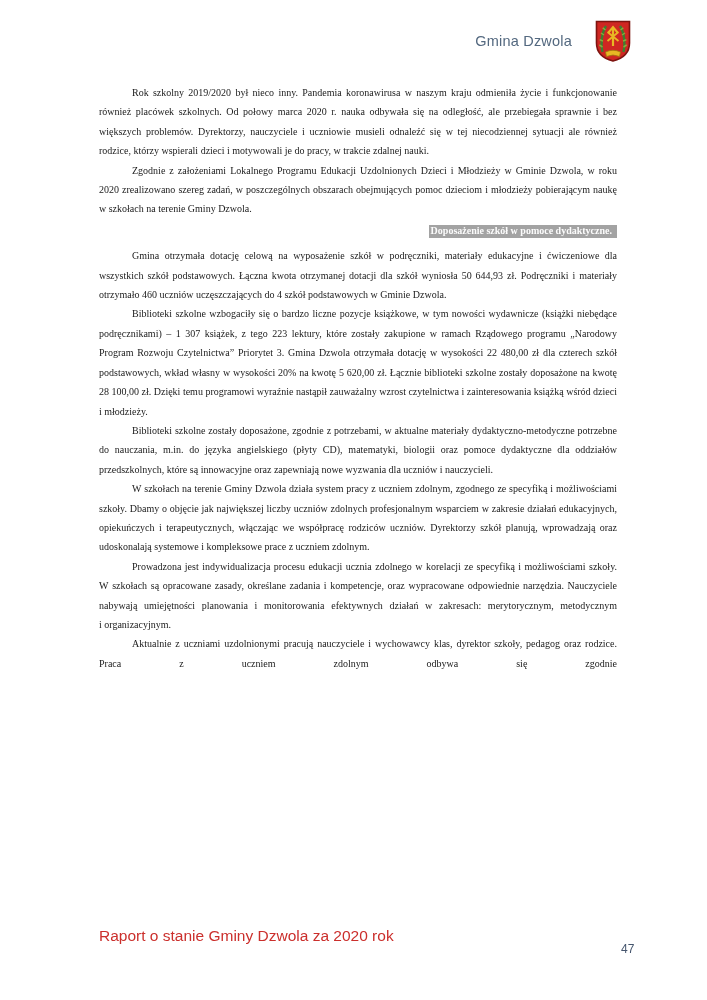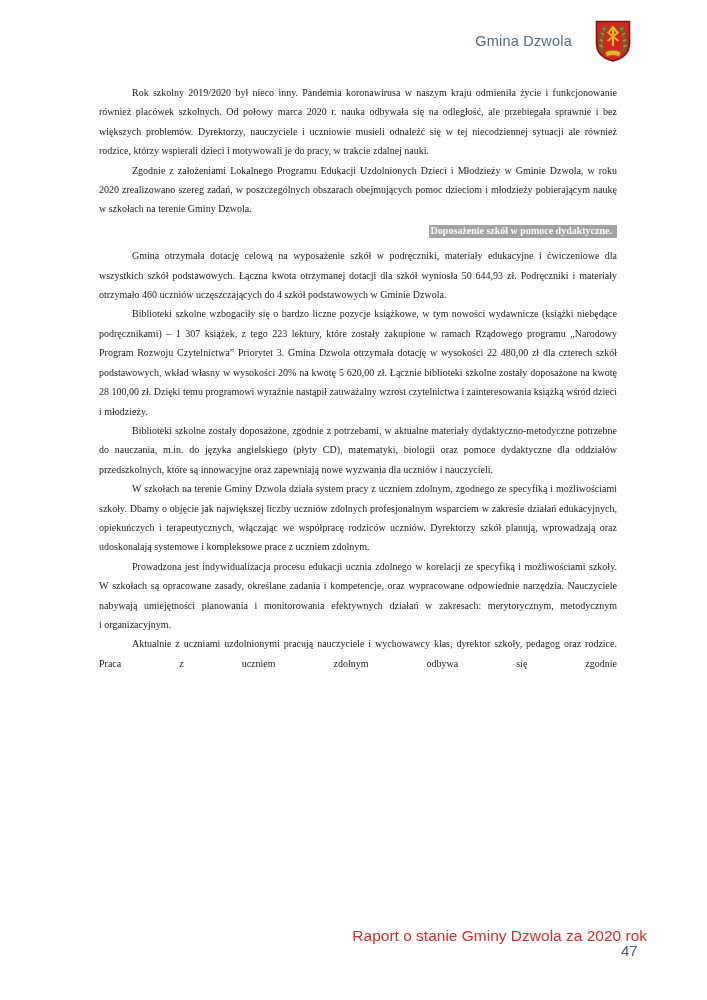--- a/index.html
+++ b/index.html
@@ -25,28 +25,28 @@
   }
   .para{margin:0;text-indent:33px;}
   .para.cont{text-align-last:justify;}
   .hl-row{margin:2px 0 6px;padding-left:28px;text-align:right;text-indent:0;}
   .hl{
     background:var(--heading-bg,#a3a3a3);color:var(--heading-fg,#fcfcfc);
     font-weight:700;padding:0 5px 2px 2px;
   }
   
   .footer-title{
-    position:absolute;left:99px;top:927px;width:548px;text-align:right;
+    position:absolute;left:99px;top:927px;width:548px;text-align:left;
     font-family:"Liberation Sans","DejaVu Sans",sans-serif;
     font-size:15.5px;color:var(--accent-red,#cb2f2c);
   }
   .page-number{
     position:absolute;left:621px;top:942px;
     font-family:"Liberation Sans","DejaVu Sans",sans-serif;
-    font-size:15px;color:var(--page-number-blue,#46566e);
+    font-size:12px;color:var(--page-number-blue,#46566e);
   }
 </style>
 </head>
 <body>
 
 <div class="page">
 
   <header class="page-header">
     <span class="site-name">Gmina Dzwola</span>
     <span class="crest">

